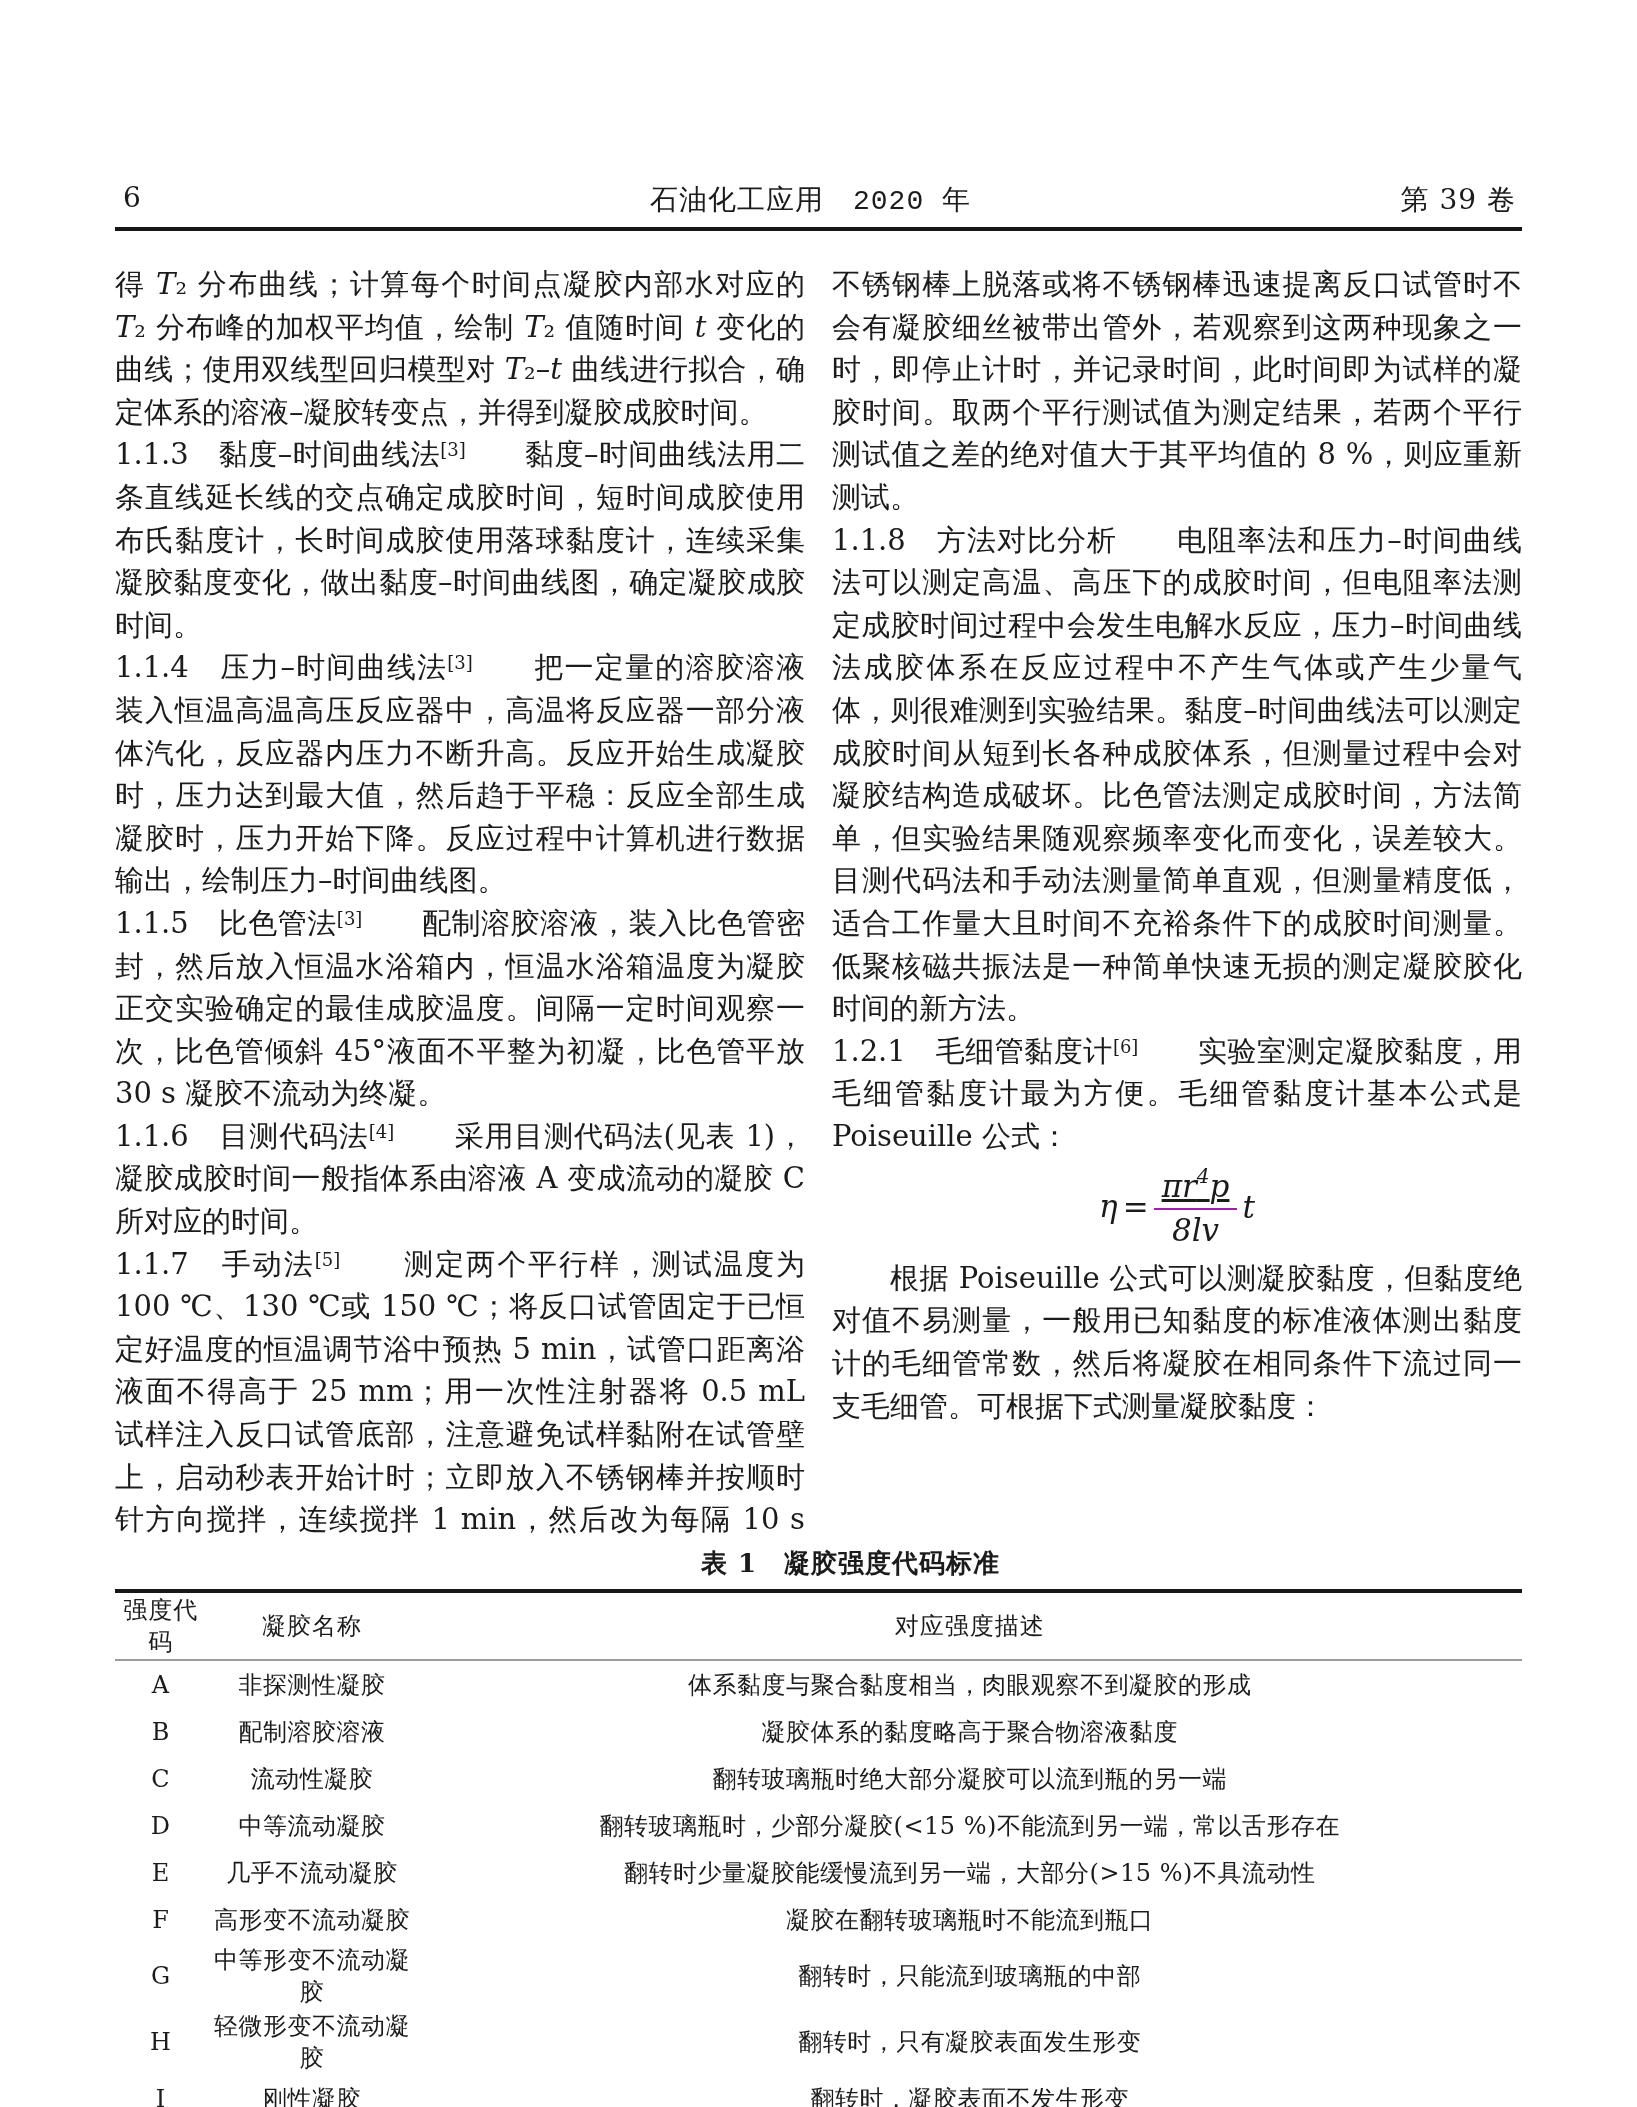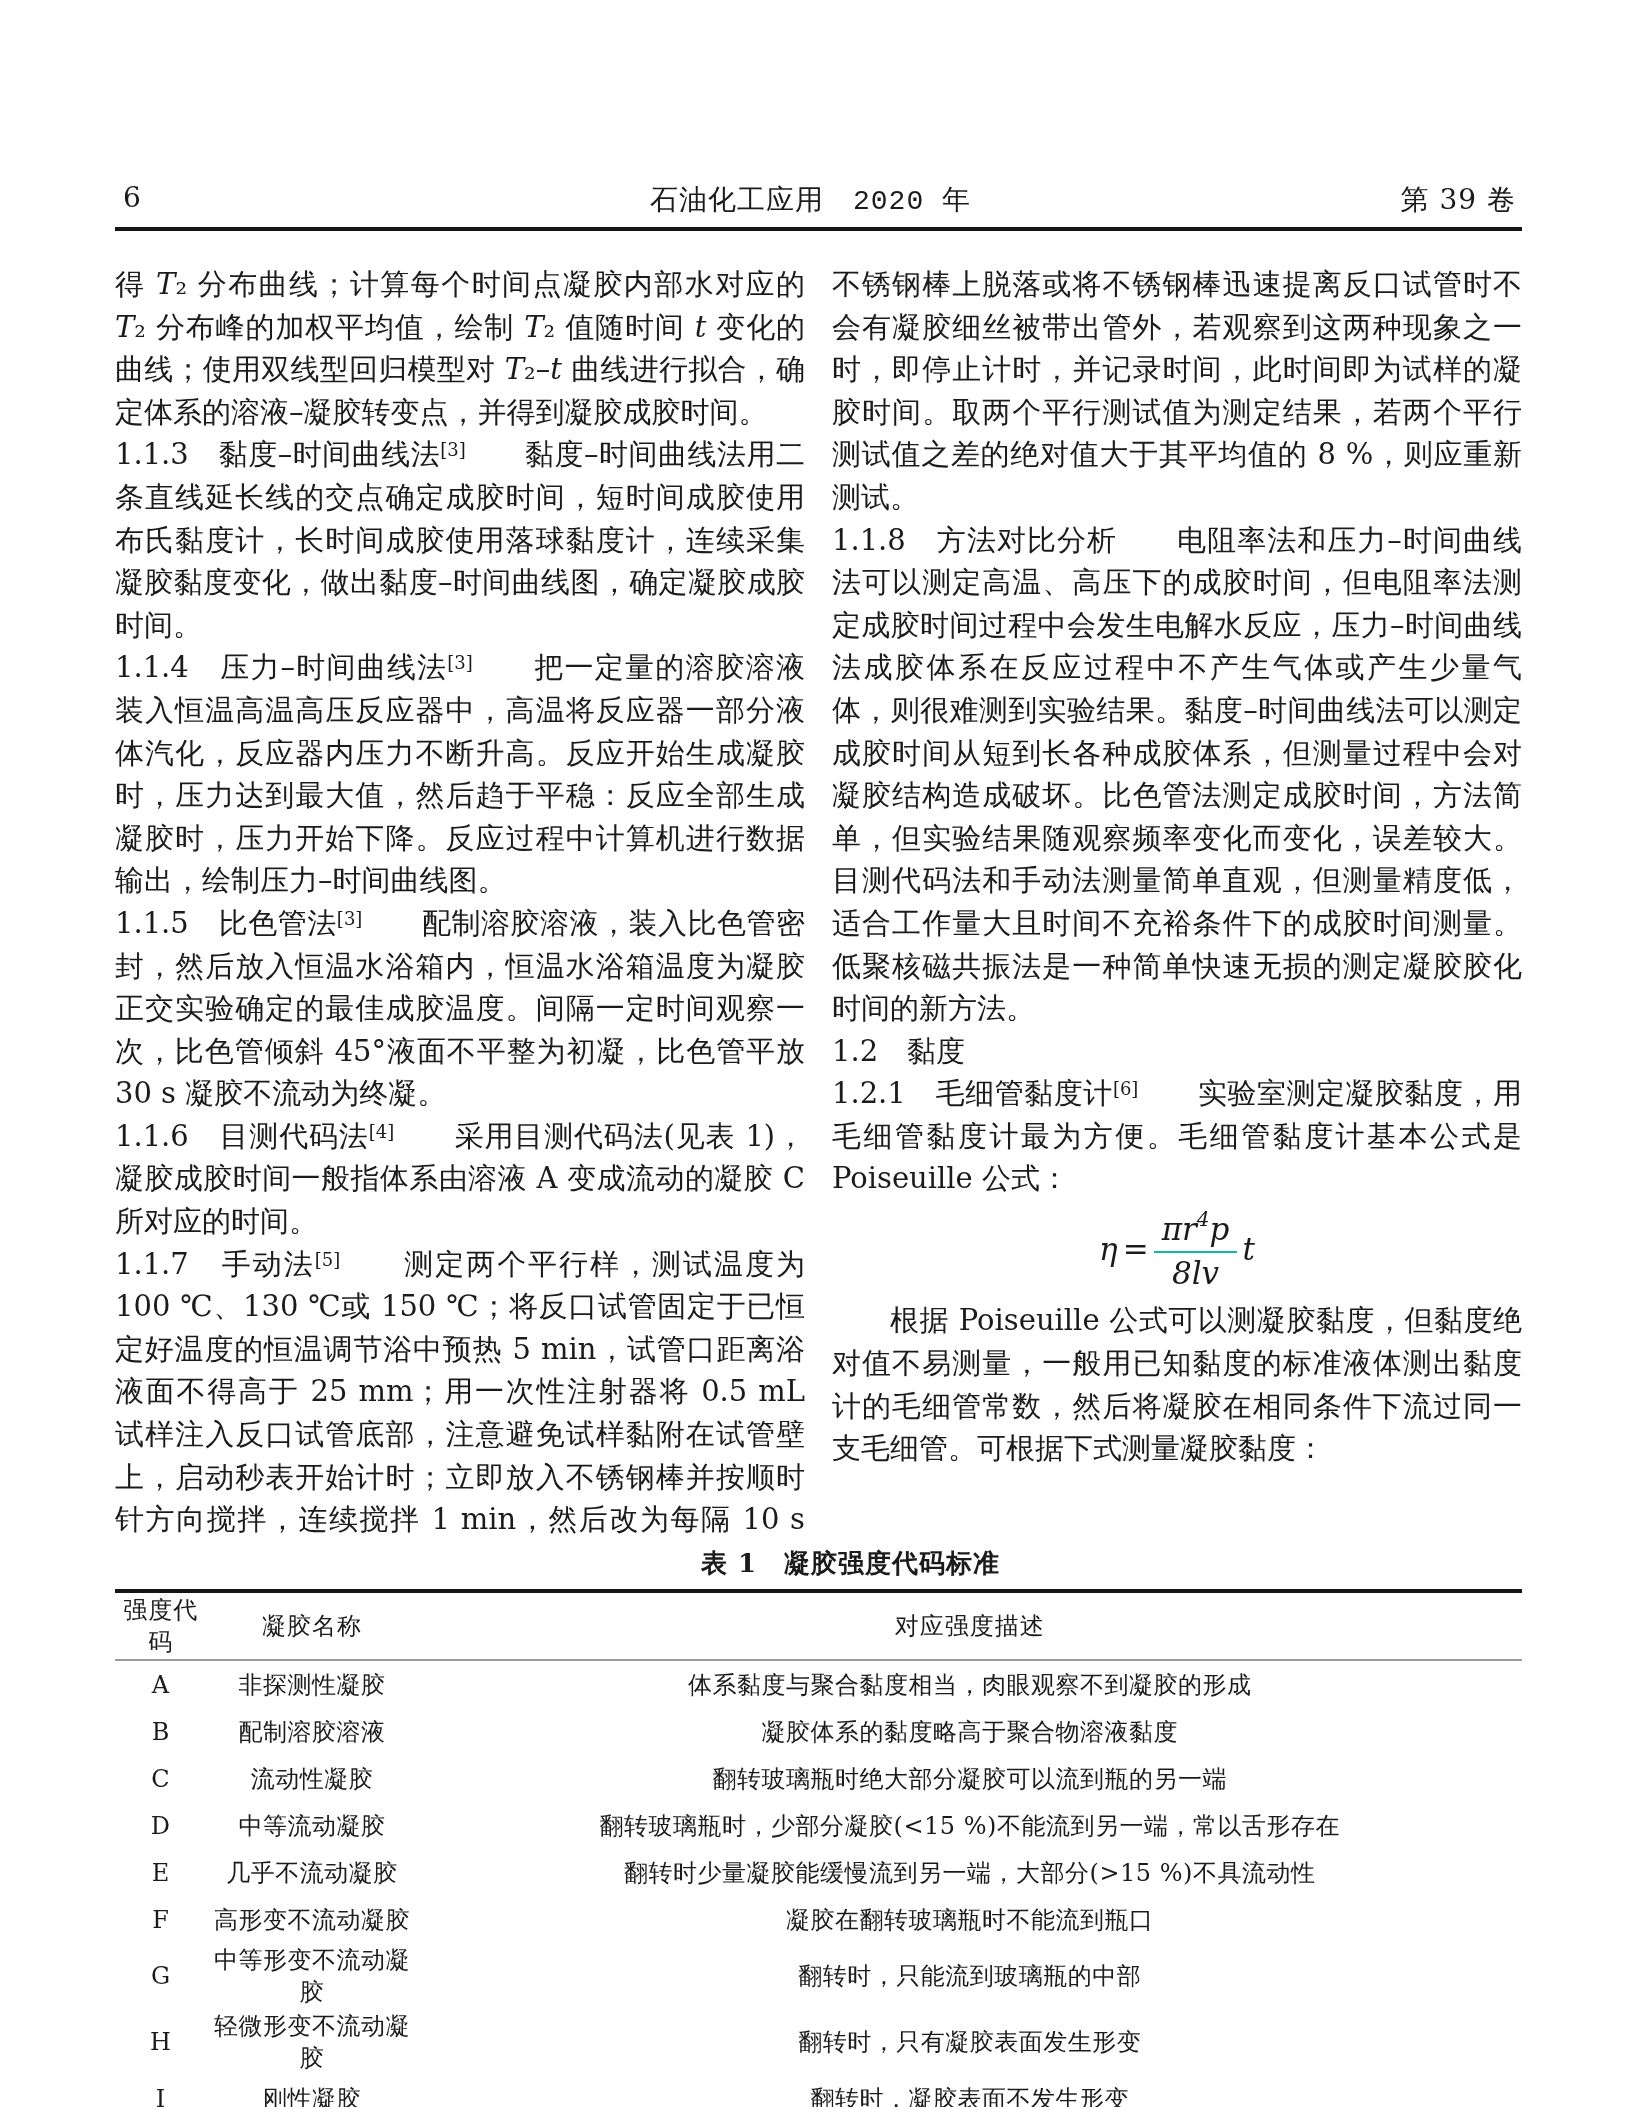--- a/index.html
+++ b/index.html
@@ -25,21 +25,21 @@
   .col p{margin:0;padding:0;}
   .col p.ind{text-indent:2em;}
   .col p.ind15{text-indent:1.5em;}
   sup.ref{font-size:18px;vertical-align:8px;line-height:0;}
   i.var{font-style:italic;}
   
   .formula{text-align:center;text-align-last:center;margin:12px 0 8px 0;font-size:31px;line-height:normal;}
   .formula .v{font-style:italic;}
   .formula .op{font-style:normal;padding:0 5px;}
   .frac{display:inline-block;vertical-align:middle;text-align:center;line-height:1.15;}
-  .frac .num{display:block;padding:0 8px 3px 8px;border-bottom:2px solid #14b8a6;}
+  .frac .num{display:block;padding:0 8px 3px 8px;border-bottom:2px solid #a21caf;text-decoration:underline;}
   .frac .den{display:block;padding:3px 8px 0 8px;}
   .fsup{font-size:20px;vertical-align:14px;line-height:0;font-style:italic;}
   .factor{margin-left:5px;}
   
   .table-caption{
     position:absolute;top:1546px;left:0;width:100%;text-align:center;
     font-size:26px;font-weight:bold;letter-spacing:1px;margin-left:32px;
   }
   table.gel-table{
     position:absolute;top:1589px;left:115px;width:1407px;
@@ -69,21 +69,20 @@
       <p>得 <i class="var">T</i>₂ 分布曲线；计算每个时间点凝胶内部水对应的 <i class="var">T</i>₂ 分布峰的加权平均值，绘制 <i class="var">T</i>₂ 值随时间 <i class="var">t</i> 变化的曲线；使用双线型回归模型对 <i class="var">T</i>₂–<i class="var">t</i> 曲线进行拟合，确定体系的溶液–凝胶转变点，并得到凝胶成胶时间。</p>
       <p>1.1.3　黏度–时间曲线法<sup class="ref">[3]</sup>　　黏度–时间曲线法用二条直线延长线的交点确定成胶时间，短时间成胶使用布氏黏度计，长时间成胶使用落球黏度计，连续采集凝胶黏度变化，做出黏度–时间曲线图，确定凝胶成胶时间。</p>
       <p>1.1.4　压力–时间曲线法<sup class="ref">[3]</sup>　　把一定量的溶胶溶液装入恒温高温高压反应器中，高温将反应器一部分液体汽化，反应器内压力不断升高。反应开始生成凝胶时，压力达到最大值，然后趋于平稳：反应全部生成凝胶时，压力开始下降。反应过程中计算机进行数据输出，绘制压力–时间曲线图。</p>
       <p>1.1.5　比色管法<sup class="ref">[3]</sup>　　配制溶胶溶液，装入比色管密封，然后放入恒温水浴箱内，恒温水浴箱温度为凝胶正交实验确定的最佳成胶温度。间隔一定时间观察一次，比色管倾斜 45°液面不平整为初凝，比色管平放 30 s 凝胶不流动为终凝。</p>
       <p>1.1.6　目测代码法<sup class="ref">[4]</sup>　　采用目测代码法(见表 1)，凝胶成胶时间一般指体系由溶液 A 变成流动的凝胶 C 所对应的时间。</p>
       <p>1.1.7　手动法<sup class="ref">[5]</sup>　　测定两个平行样，测试温度为 100 ℃、130 ℃或 150 ℃；将反口试管固定于已恒定好温度的恒温调节浴中预热 5 min，试管口距离浴液面不得高于 25 mm；用一次性注射器将 0.5 mL 试样注入反口试管底部，注意避免试样黏附在试管壁上，启动秒表开始计时；立即放入不锈钢棒并按顺时针方向搅拌，连续搅拌 1 min，然后改为每隔 10 s 搅拌；当黏度明显变大时，连续搅拌，并随时将不锈钢棒向上提起观察，直至凝胶从</p>
     </div>
   <div class="col col-right">
       <p>不锈钢棒上脱落或将不锈钢棒迅速提离反口试管时不会有凝胶细丝被带出管外，若观察到这两种现象之一时，即停止计时，并记录时间，此时间即为试样的凝胶时间。取两个平行测试值为测定结果，若两个平行测试值之差的绝对值大于其平均值的 8 %，则应重新测试。</p>
       <p>1.1.8　方法对比分析　　电阻率法和压力–时间曲线法可以测定高温、高压下的成胶时间，但电阻率法测定成胶时间过程中会发生电解水反应，压力–时间曲线法成胶体系在反应过程中不产生气体或产生少量气体，则很难测到实验结果。黏度–时间曲线法可以测定成胶时间从短到长各种成胶体系，但测量过程中会对凝胶结构造成破坏。比色管法测定成胶时间，方法简单，但实验结果随观察频率变化而变化，误差较大。目测代码法和手动法测量简单直观，但测量精度低，适合工作量大且时间不充裕条件下的成胶时间测量。低聚核磁共振法是一种简单快速无损的测定凝胶胶化时间的新方法。</p>
-      <p>1.2　黏度</p>
       <p>1.2.1　毛细管黏度计<sup class="ref">[6]</sup>　　实验室测定凝胶黏度，用毛细管黏度计最为方便。毛细管黏度计基本公式是 Poiseuille 公式：</p>
   <div class="formula">
     <span class="v">η</span><span class="op">=</span><span class="frac"><span class="num"><span class="v">πr</span><sup class="fsup">4</sup><span class="v">p</span></span><span class="den"><span class="v">8lv</span></span></span><span class="v factor">t</span>
   </div>
       <p class="ind">根据 Poiseuille 公式可以测凝胶黏度，但黏度绝对值不易测量，一般用已知黏度的标准液体测出黏度计的毛细管常数，然后将凝胶在相同条件下流过同一支毛细管。可根据下式测量凝胶黏度：</p>
 
 </div>
 
   <div class="table-caption">表 1　凝胶强度代码标准</div>
 

